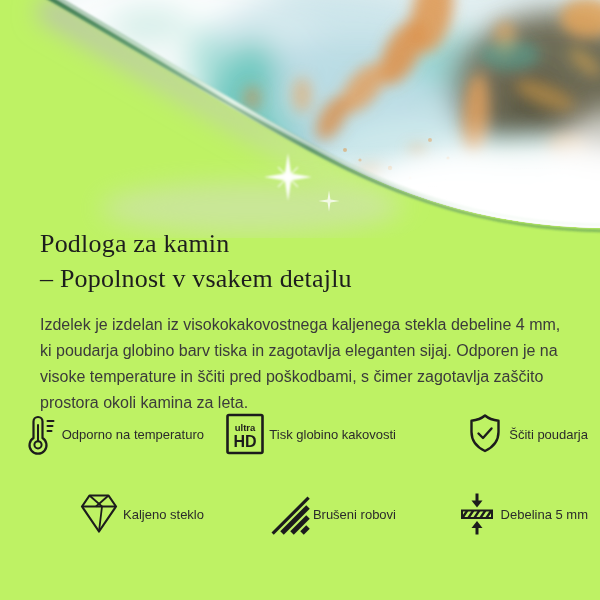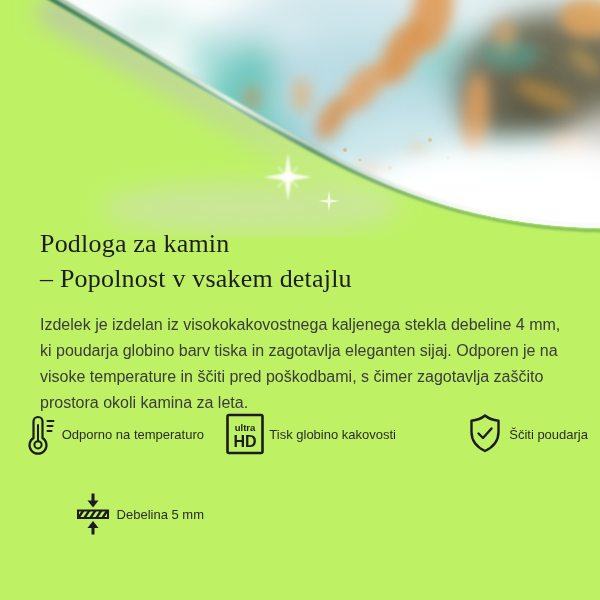--- a/index.html
+++ b/index.html
@@ -187,21 +187,50 @@
     <div class="feature">
       <span class="ficon">
         <svg width="48" height="48" viewBox="0 0 48 48" stroke="#1c1c1c" fill="none" stroke-linecap="round" stroke-linejoin="round">
           <path d="M24,5.5 C27.5,8.5 32.5,10.2 37.5,10.8 V22 C37.5,30.8 31.8,37.3 24,41 C16.2,37.3 10.5,30.8 10.5,22 V10.8 C15.5,10.2 20.5,8.5 24,5.5 Z" stroke-width="2.4"></path>
           <path d="M17.5,23.5 L22,28 L30.5,18.5" stroke-width="2.4"></path>
         </svg>
       </span>
       <span class="flabel">Ščiti poudarja</span>
     </div>
 
-
+    <div class="feature">
+      <span class="ficon">
+        <svg width="48" height="48" viewBox="0 0 48 48" stroke="#1c1c1c" fill="none" stroke-linejoin="round">
+          <path d="M7,16.5 L14.5,5.5 H33.5 L41,16.5 L24,41.5 Z" stroke-width="2.2"></path>
+          <path d="M7,16.5 H41" stroke-width="1.8"></path>
+          <path d="M14.5,5.5 L27,16.5 L24,41.5" stroke-width="1.8"></path>
+          <path d="M33.5,5.5 L21,16.5" stroke-width="1.8"></path>
+        </svg>
+      </span>
+      <span class="flabel">Kaljeno steklo</span>
+    </div>
+
+    <div class="feature">
+      <span class="ficon">
+        <svg width="48" height="48" viewBox="0 0 48 48" stroke="#1c1c1c" fill="none">
+          <defs>
+              <clipPath id="triClip">
+                <path d="M3,46 L46,3 L46,46 Z"></path>
+              </clipPath>
+            </defs>
+          <g clip-path="url(#triClip)" stroke-width="5">
+            <path d="M7,43 L43,7"></path>
+            <path d="M17,43 L43,17"></path>
+            <path d="M27,43 L43,27"></path>
+            <path d="M37,43 L43,37"></path>
+          </g>
+        </svg>
+      </span>
+      <span class="flabel">Brušeni robovi</span>
+    </div>
 
     <div class="feature">
       <span class="ficon">
         <svg width="48" height="48" viewBox="0 0 48 48" stroke="#1c1c1c" fill="none">
           <defs>
               <clipPath id="barClip">
                 <rect x="9" y="20.5" width="30" height="7.5"></rect>
               </clipPath>
             </defs>
           <rect x="9" y="20.5" width="30" height="7.5" stroke-width="2"></rect>

